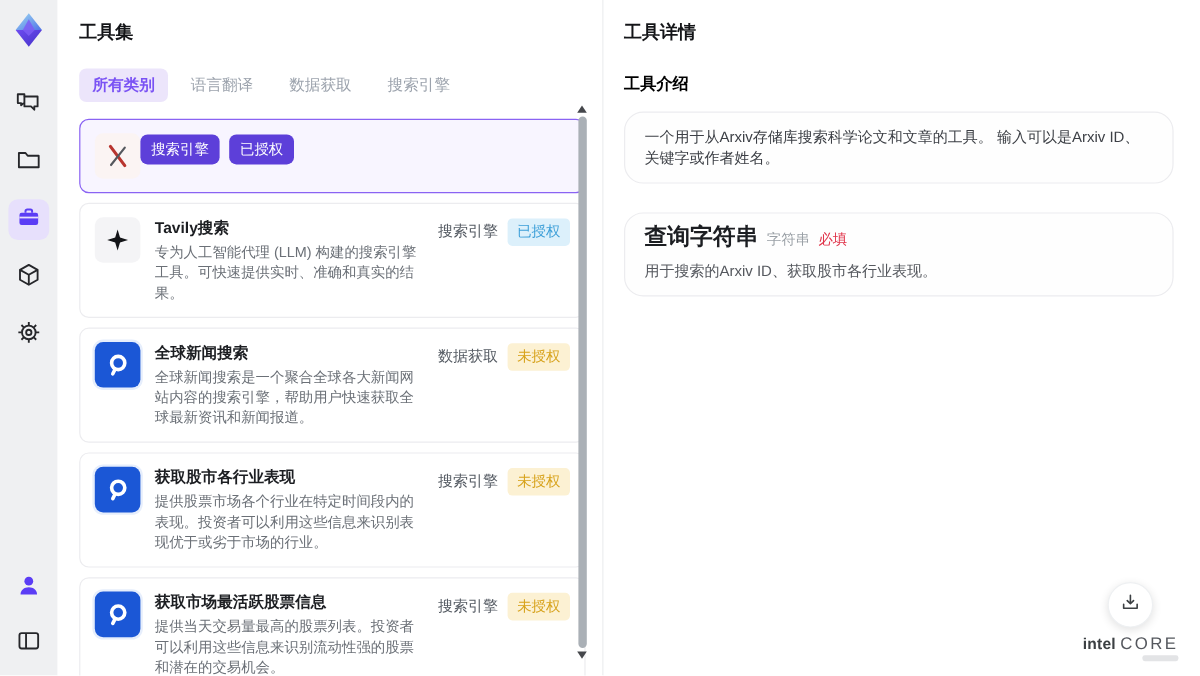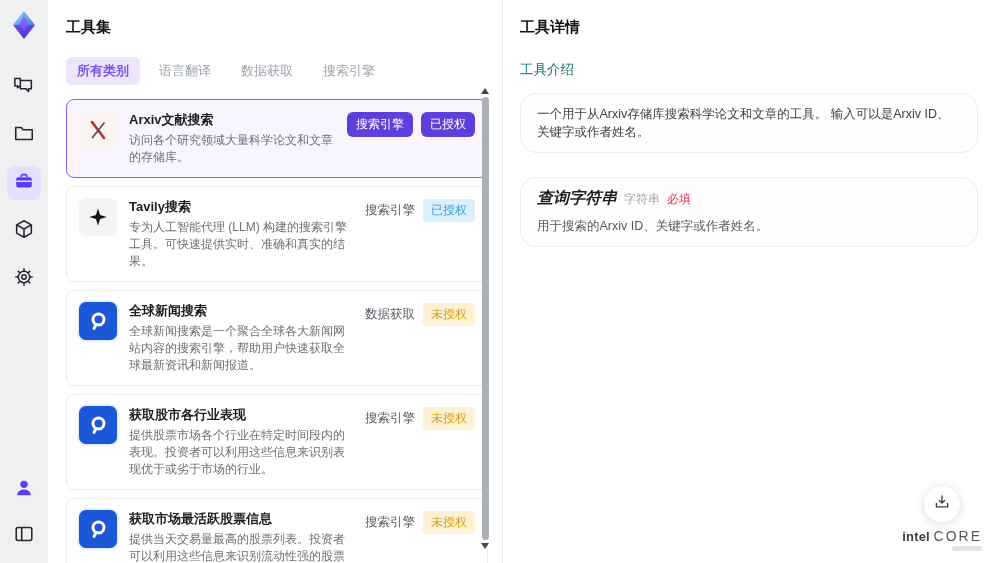--- a/index.html
+++ b/index.html
@@ -48,25 +48,25 @@
   .scrollbar { position:absolute; right:13px; top:88px; bottom:14px; width:8px;
                display:flex; flex-direction:column; align-items:center; }
   .sb-arrow { width:0; height:0; border-left:4px solid transparent; border-right:4px solid transparent; flex-shrink:0; }
   .sb-arrow.up { border-bottom:6px solid #45474b; }
   .sb-arrow.down { border-top:6px solid #45474b; }
   .sb-thumb { width:7px; flex:1; margin:3px 0; background:#aab0b6; border-radius:4px; }
 
   
   .detail-panel { flex:1; background:#fff; position:relative; padding:18px 22px 0 17px; }
   .detail-title { font-size:15px; font-weight:bold; color:#141518; margin-bottom:24px; }
-  .section-title { font-size:13.5px; font-weight:normal; color:#0f766e; margin-bottom:14px; }
+  .section-title { font-size:13.5px; font-weight:bold; color:#000000; margin-bottom:14px; }
   .box { border:1px solid #ececef; border-radius:16px; background:#fefefe; padding:11px 16px;
          font-size:12.5px; color:#3d4046; line-height:18px; margin-bottom:24px; }
   .param-head { display:flex; align-items:baseline; gap:7px; margin-bottom:9px; }
-  .param-name { font-size:16px; font-weight:bold; color:#1c1e22;font-style:italic; }
+  .param-name { font-size:19px; font-weight:bold; color:#1c1e22; }
   .param-type { font-size:12px; color:#9aa0a6; }
   .param-required { font-size:12px; color:#e0344a; }
   .param-desc { font-size:12.5px; color:#55585e; }
 
   .float-tools { position:absolute; right:18px; bottom:12px; display:flex;
                  flex-direction:column; align-items:center; gap:6px; }
   .dl-btn { width:38px; height:38px; border-radius:50%; background:#fff; border:1px solid #eef0f2;
             box-shadow:0 2px 8px rgba(0,0,0,.12); display:flex; align-items:center; justify-content:center; cursor:pointer; }
   .intel { display:flex; flex-direction:column; align-items:flex-end; line-height:14px; }
   .intel-row { font-size:13px; color:#3c4043; }
@@ -174,24 +174,20 @@
 
     <div class="cards">
 
       <div class="card selected">
         <div class="tool-icon arxivbg">
           <svg width="24" height="24" viewBox="0 0 24 24" fill="none" stroke-linecap="round">
             <path d="M6 4l12 16" stroke="#b8352f" stroke-width="2.6"></path>
             <path d="M18 5L6.5 19.5" stroke="#55585e" stroke-width="1.8"></path>
           </svg>
         </div>
-        <div class="card-body">
-          <div class="card-title">Arxiv文献搜索</div>
-          <div class="card-desc" style="max-width:270px;">访问各个研究领域大量科学论文和文章的存储库。</div>
-        </div>
         <div class="card-tags">
           <span class="btn-tag">搜索引擎</span>
           <span class="btn-tag">已授权</span>
         </div>
       </div>
 
       <div class="card">
         <div class="tool-icon lightbg">
           <svg width="22" height="22" viewBox="0 0 24 24" fill="#141518">
             <path d="M12 2.5l2.2 7.3 7.3 2.2-7.3 2.2L12 21.5l-2.2-7.3-7.3-2.2 7.3-2.2z"></path>
@@ -272,21 +268,21 @@
 
     <h2 class="section-title">工具介绍</h2>
     <div class="box">一个用于从Arxiv存储库搜索科学论文和文章的工具。 输入可以是Arxiv ID、关键字或作者姓名。</div>
 
     <div class="box">
       <div class="param-head">
         <span class="param-name">查询字符串</span>
         <span class="param-type">字符串</span>
         <span class="param-required">必填</span>
       </div>
-      <div class="param-desc">用于搜索的Arxiv ID、关键字或作者姓名。</div>
+      <div class="param-desc">用于搜索的Arxiv ID、获取股市各行业表现。</div>
     </div>
 
     <div class="float-tools">
       <div class="dl-btn">
         <span>
           <svg width="18" height="18" viewBox="0 0 24 24" fill="none" stroke="#3c4043" stroke-width="1.8" stroke-linecap="round" stroke-linejoin="round">
             <path d="M12 4v9M8.5 10L12 13.5 15.5 10"></path>
               <path d="M4.5 14v4.5h15V14"></path>
           </svg>
         </span>

